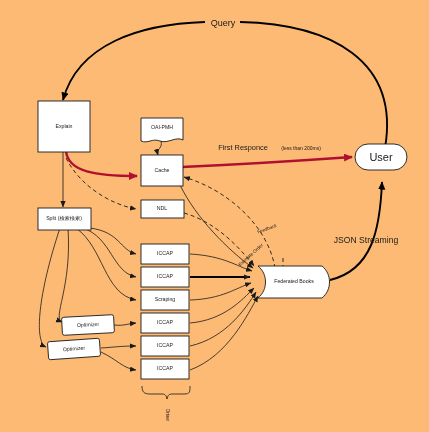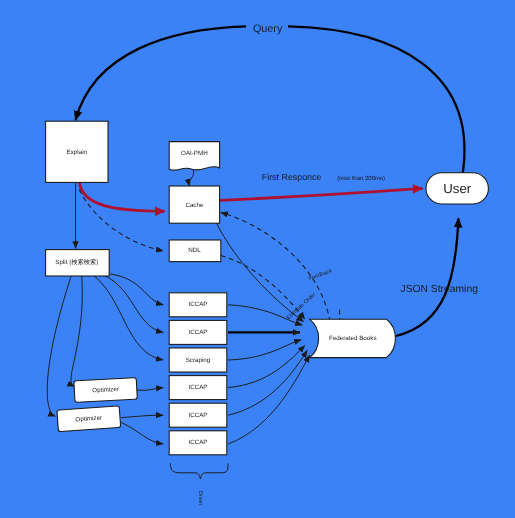--- a/index.html
+++ b/index.html
@@ -10,21 +10,21 @@
   body {
     width: 429px;
     height: 432px;
     font-family: "Liberation Sans", sans-serif;
     overflow: hidden;
   }
   #diagram-root {
     position: relative;
     width: 429px;
     height: 432px;
-    background: #3b82f6;
+    background: #fdba74;
   }
   svg#flow {
     display: block;
     width: 429px;
     height: 432px;
   }
   .node-rect {
     fill: #ffffff;
     stroke: #1a1a1a;
     stroke-width: 0.9;

